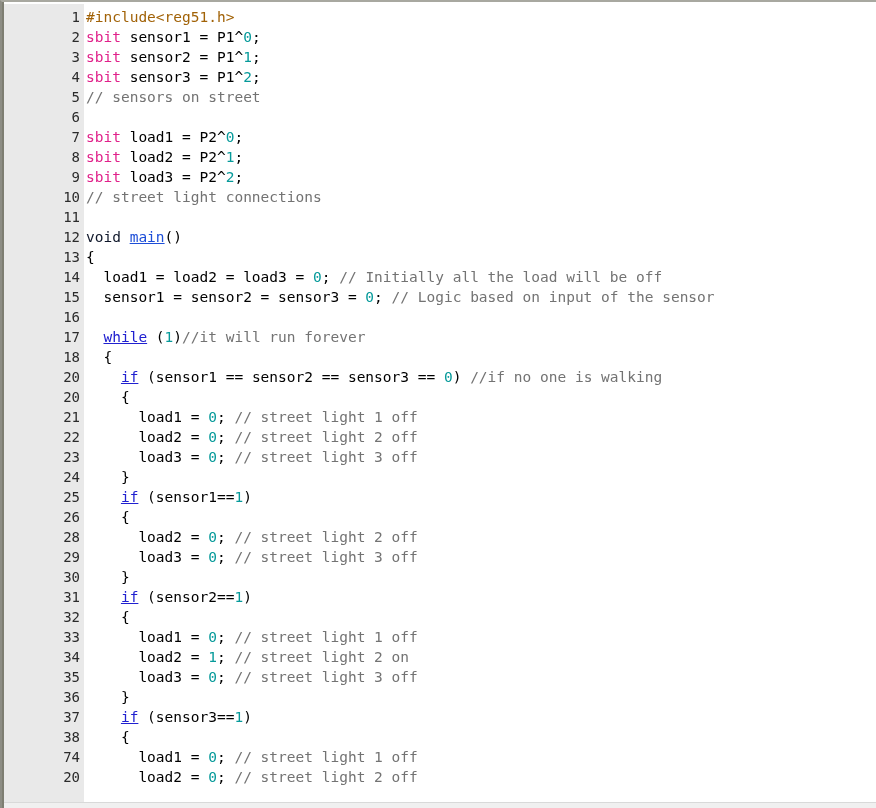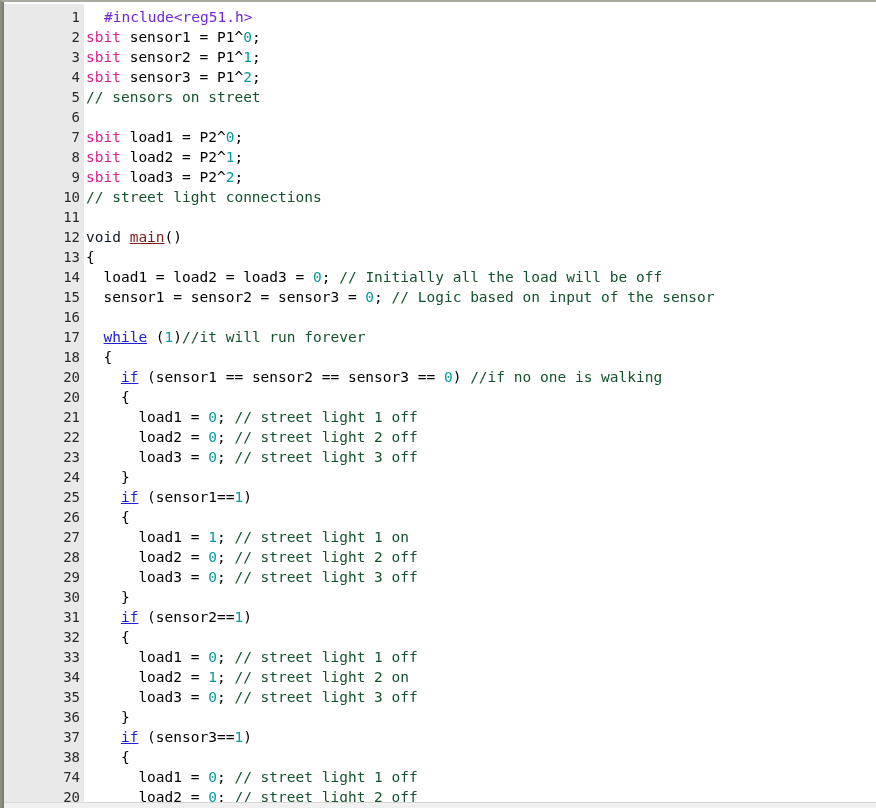--- a/index.html
+++ b/index.html
@@ -97,27 +97,27 @@
   }
 
   .src {
     display: inline-block;
     padding-left: 2px;
     color: #000000;
   }
 
   
   .t-plain      { color: #000000; }
-  .t-preproc    { color: #6d28d9; margin-left: 18px; }
+  .t-preproc    { color: #a16207; }
   .t-type       { color: #e0218a; }
   .t-keyword    { color: #2020d0; text-decoration: underline; }
   .t-keyword-nu { color: #0f172a; }
-  .t-ident-u    { color: #7f1d1d; text-decoration: underline; margin-top: 12px; }
+  .t-ident-u    { color: #1d4ed8; text-decoration: underline; margin-top: 12px; }
   .t-number     { color: #069a9a; }
-  .t-comment    { color: #14532d; }
+  .t-comment    { color: #737373; }
 </style>
 </head>
 <body>
 
 <div id="editor-root">
   <div id="left-edge-shadow"></div>
 
   <div id="code-surface">
     <div id="gutter-bg"></div>
     <div id="lines">
@@ -140,21 +140,20 @@
         <div class="code-line"><span class="ln">17</span><span class="src"><span class="t-plain">  </span><span class="t-keyword">while</span><span class="t-plain"> (</span><span class="t-number">1</span><span class="t-plain">)</span><span class="t-comment">//it will run forever</span></span></div>
         <div class="code-line"><span class="ln">18</span><span class="src"><span class="t-plain">  {</span></span></div>
         <div class="code-line"><span class="ln">20</span><span class="src"><span class="t-plain">    </span><span class="t-keyword">if</span><span class="t-plain"> (sensor1 == sensor2 == sensor3 == </span><span class="t-number">0</span><span class="t-plain">) </span><span class="t-comment">//if no one is walking</span></span></div>
         <div class="code-line"><span class="ln">20</span><span class="src"><span class="t-plain">    {</span></span></div>
         <div class="code-line"><span class="ln">21</span><span class="src"><span class="t-plain">      load1 = </span><span class="t-number">0</span><span class="t-plain">; </span><span class="t-comment">// street light 1 off</span></span></div>
         <div class="code-line"><span class="ln">22</span><span class="src"><span class="t-plain">      load2 = </span><span class="t-number">0</span><span class="t-plain">; </span><span class="t-comment">// street light 2 off</span></span></div>
         <div class="code-line"><span class="ln">23</span><span class="src"><span class="t-plain">      load3 = </span><span class="t-number">0</span><span class="t-plain">; </span><span class="t-comment">// street light 3 off</span></span></div>
         <div class="code-line"><span class="ln">24</span><span class="src"><span class="t-plain">    }</span></span></div>
         <div class="code-line"><span class="ln">25</span><span class="src"><span class="t-plain">    </span><span class="t-keyword">if</span><span class="t-plain"> (sensor1==</span><span class="t-number">1</span><span class="t-plain">)</span></span></div>
         <div class="code-line"><span class="ln">26</span><span class="src"><span class="t-plain">    {</span></span></div>
-        <div class="code-line"><span class="ln">27</span><span class="src"><span class="t-plain">      load1 = </span><span class="t-number">1</span><span class="t-plain">; </span><span class="t-comment">// street light 1 on</span></span></div>
         <div class="code-line"><span class="ln">28</span><span class="src"><span class="t-plain">      load2 = </span><span class="t-number">0</span><span class="t-plain">; </span><span class="t-comment">// street light 2 off</span></span></div>
         <div class="code-line"><span class="ln">29</span><span class="src"><span class="t-plain">      load3 = </span><span class="t-number">0</span><span class="t-plain">; </span><span class="t-comment">// street light 3 off</span></span></div>
         <div class="code-line"><span class="ln">30</span><span class="src"><span class="t-plain">    }</span></span></div>
         <div class="code-line"><span class="ln">31</span><span class="src"><span class="t-plain">    </span><span class="t-keyword">if</span><span class="t-plain"> (sensor2==</span><span class="t-number">1</span><span class="t-plain">)</span></span></div>
         <div class="code-line"><span class="ln">32</span><span class="src"><span class="t-plain">    {</span></span></div>
         <div class="code-line"><span class="ln">33</span><span class="src"><span class="t-plain">      load1 = </span><span class="t-number">0</span><span class="t-plain">; </span><span class="t-comment">// street light 1 off</span></span></div>
         <div class="code-line"><span class="ln">34</span><span class="src"><span class="t-plain">      load2 = </span><span class="t-number">1</span><span class="t-plain">; </span><span class="t-comment">// street light 2 on</span></span></div>
         <div class="code-line"><span class="ln">35</span><span class="src"><span class="t-plain">      load3 = </span><span class="t-number">0</span><span class="t-plain">; </span><span class="t-comment">// street light 3 off</span></span></div>
         <div class="code-line"><span class="ln">36</span><span class="src"><span class="t-plain">    }</span></span></div>
         <div class="code-line"><span class="ln">37</span><span class="src"><span class="t-plain">    </span><span class="t-keyword">if</span><span class="t-plain"> (sensor3==</span><span class="t-number">1</span><span class="t-plain">)</span></span></div>

